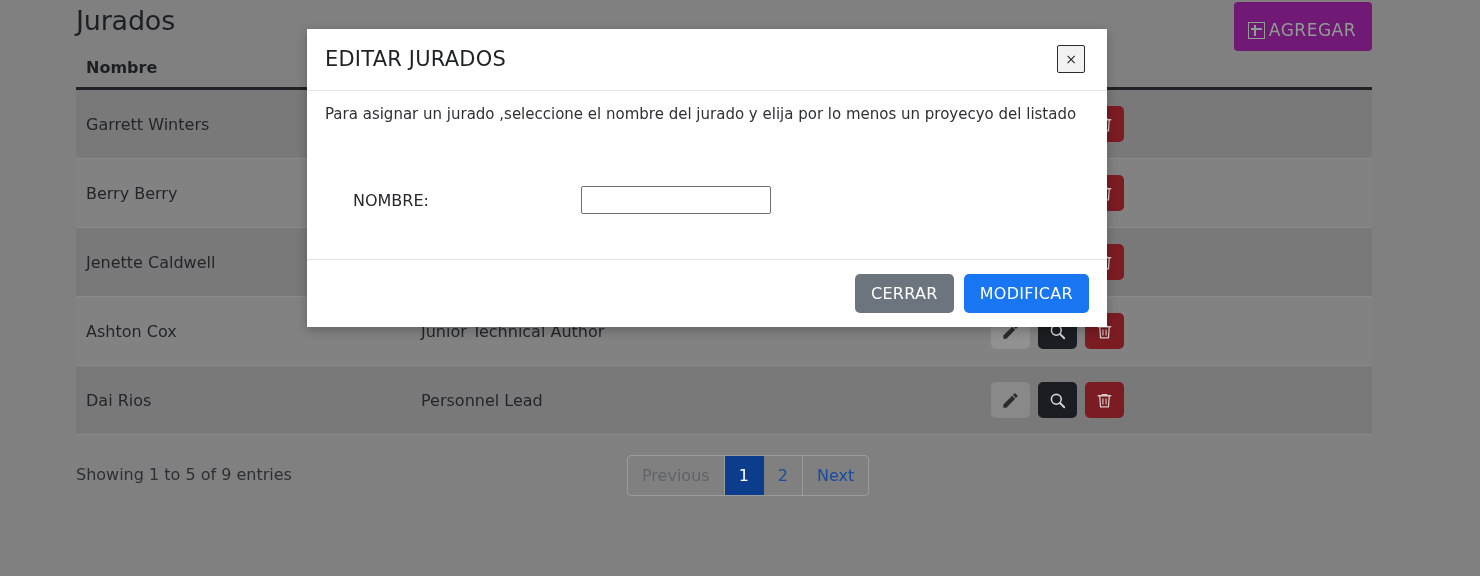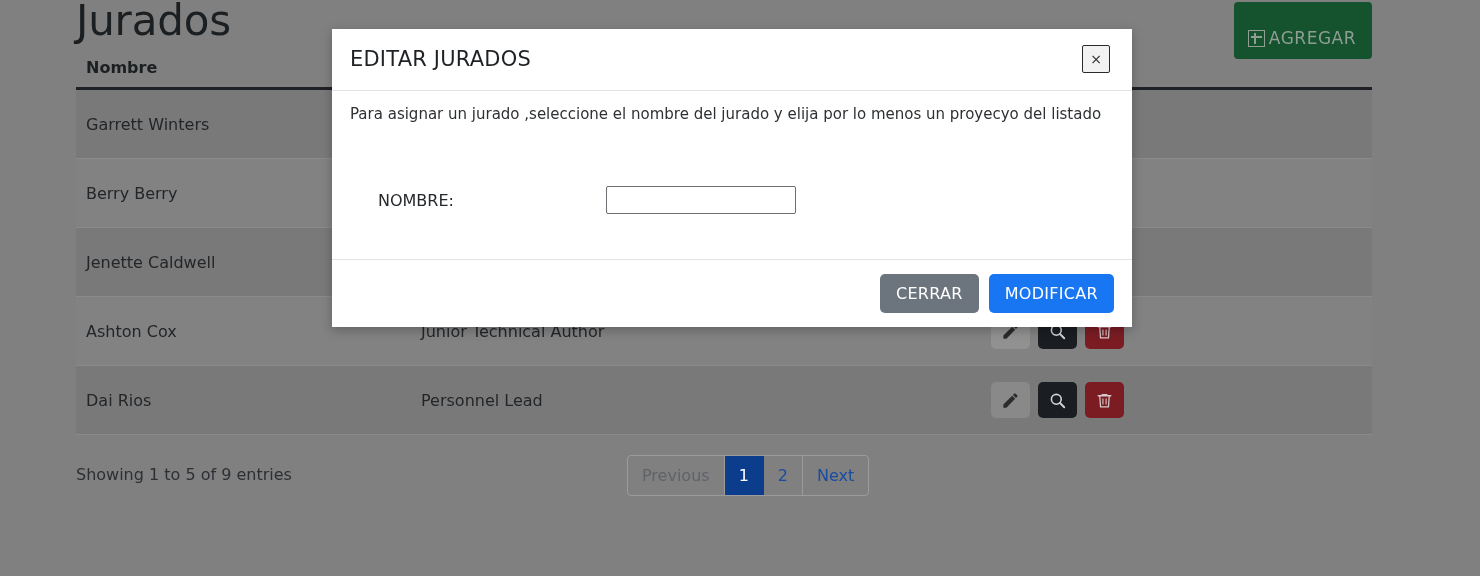--- a/index.html
+++ b/index.html
@@ -24,41 +24,41 @@
     background: #808080;
   }
   .page-inner {
     position: absolute;
     left: 76px;
     top: 0;
     width: 1296px;
   }
 
   .page-title {
-    font-size: 42px;
+    font-size: 27px;
     font-weight: 400;
     color: #1c1f22;
     margin: 0;
     padding: 0;
     line-height: 42px;
     letter-spacing: -0.2px;
   }
 
   .agregar-btn {
     position: absolute;
     right: 108px;
     top: 2px;
-    background: #14532d;
+    background: #701a75;
     color: #8f9d93;
     border: none;
     border-radius: 4px;
     font-size: 17px;
     font-family: inherit;
     letter-spacing: 0.5px;
-    padding: 26px 16px 11px 14px;
+    padding: 18px 16px 11px 14px;
     display: flex;
     align-items: center;
     gap: 4px;
     cursor: pointer;
   }
   .agregar-btn .plus-box {
     width: 15px;
     height: 15px;
     border: 1.6px solid #8f9d93;
     position: relative;
@@ -192,21 +192,21 @@
   .pg.disabled { color: #5f6368; cursor: default; }
   .pg.active {
     background: #0c3c8c;
     color: #ffffff;
     border-right-color: #0c3c8c;
   }
 
   
   .modal {
     position: absolute;
-    left: 332px;
+    left: 307px;
     top: 29px;
     width: 800px;
     background: #ffffff;
     box-shadow: 0 3px 10px rgba(0,0,0,0.25);
     z-index: 50;
   }
   .modal-header {
     display: flex;
     align-items: center;
     justify-content: space-between;

